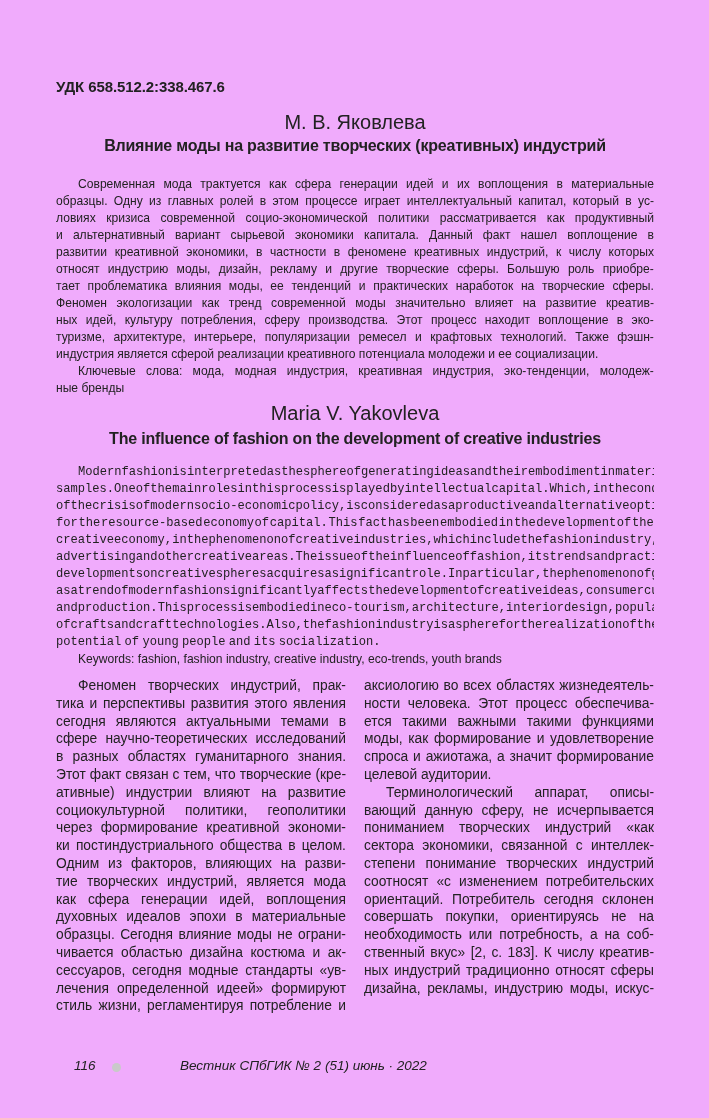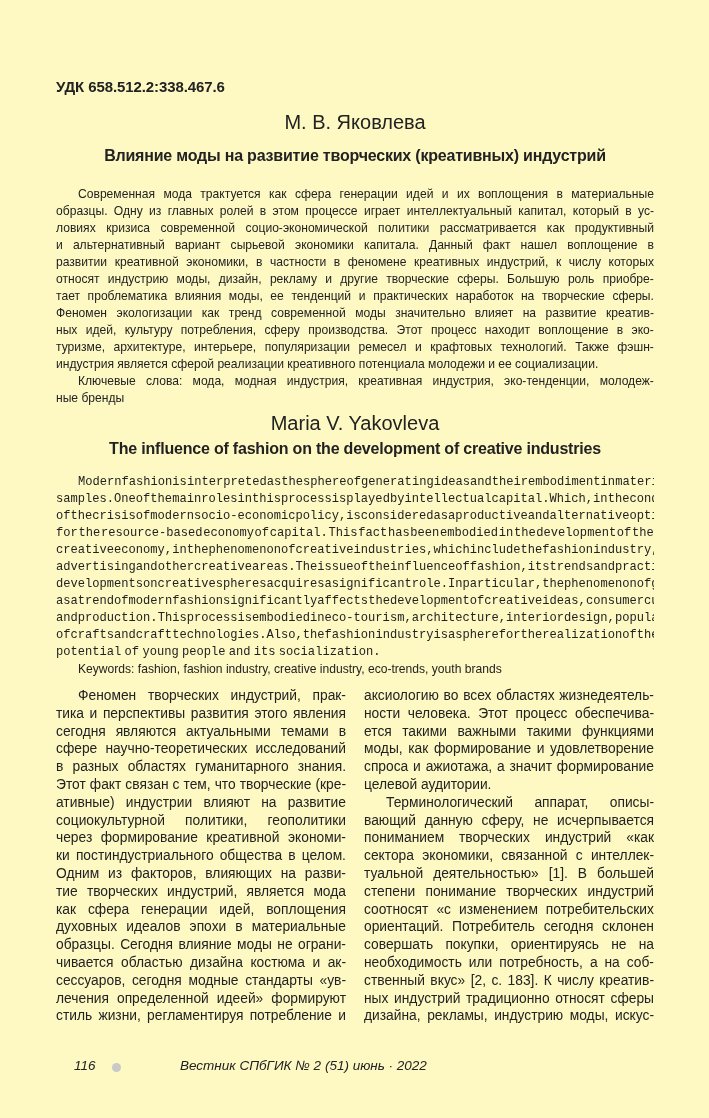--- a/index.html
+++ b/index.html
@@ -1,20 +1,20 @@
 <!DOCTYPE html>
 <html><head>
 <meta charset="utf-8">
 <style>
   html, body { margin: 0; padding: 0; background: #ffffff; }
   .page {
     position: relative;
     width: 709px;
     height: 1118px;
-    background: #fef9c3;
+    background: #f0abfc;
     overflow: hidden;
     font-family: "Liberation Sans", "DejaVu Sans", sans-serif;
     color: #222222;
   }
   .content {
     position: absolute;
     left: 56px;
     top: 0;
     width: 598px;
   }
@@ -24,21 +24,21 @@
     font-weight: 700;
     letter-spacing: -0.1px;
   }
   .author {
     margin-top: 18px;
     text-align: center;
     font-size: 20px;
     line-height: 19px;
   }
   .title {
-    margin-top: 14px;
+    margin-top: 4px;
     text-align: center;
     font-size: 16px;
     line-height: 20px;
     font-weight: 700;
     letter-spacing: -0.2px;
   }
   .author-en { margin-top: 7px; }
   .title-en { margin-top: 6px; }
   .abstract {
     margin-top: 20px;
@@ -663,27 +663,20 @@
             <span>«как</span>
           </div>
           <div class="jl">
             <span>сектора</span>
             <span>экономики,</span>
             <span>связанной</span>
             <span>с</span>
             <span>интеллек-</span>
           </div>
           <div class="jl">
-            <span>туальной</span>
-            <span>деятельностью»</span>
-            <span>[1].</span>
-            <span>В</span>
-            <span>большей</span>
-          </div>
-          <div class="jl">
             <span>степени</span>
             <span>понимание</span>
             <span>творческих</span>
             <span>индустрий</span>
           </div>
           <div class="jl">
             <span>соотносят</span>
             <span>«с</span>
             <span>изменением</span>
             <span>потребительских</span>

